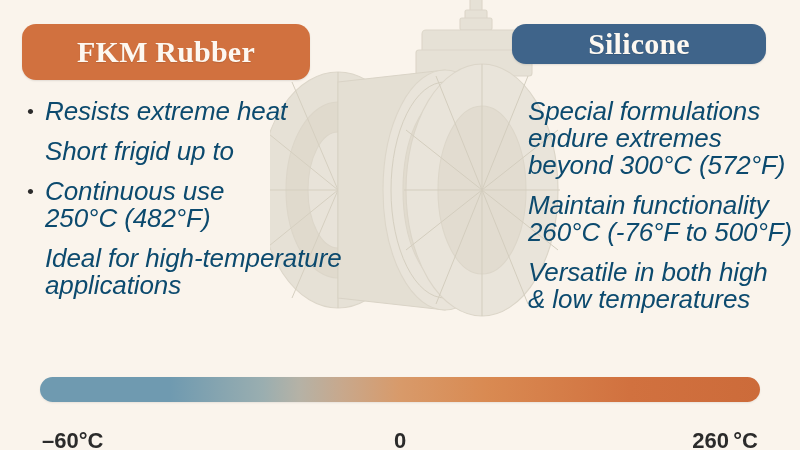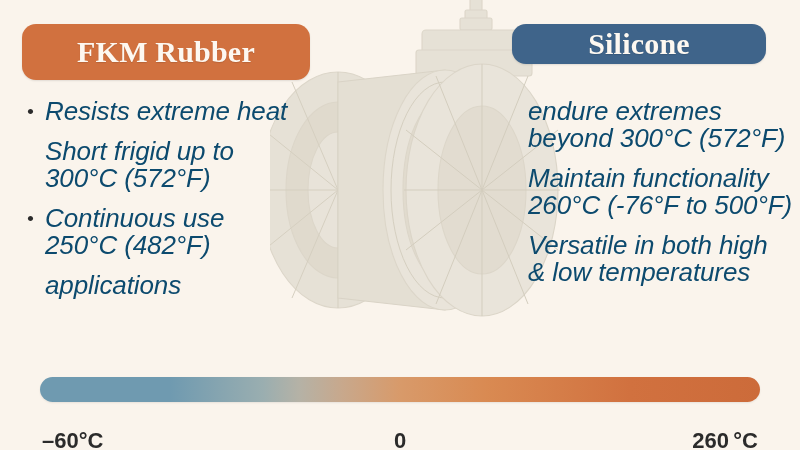--- a/index.html
+++ b/index.html
@@ -192,29 +192,30 @@
   </div>
 
   <div class="pill" id="pill-silicone">
     <span class="pill-label">Silicone</span>
   </div>
 
   <div class="column" id="col-left">
     <div class="line bullet">Resists extreme heat</div>
     <div class="gap-md"></div>
     <div class="line indent">Short frigid up to</div>
-    <div class="line indent">300°C (572°F)</div>
     <div class="gap-md"></div>
     <div class="line bullet">Continuous use</div>
     <div class="line indent">250°C (482°F)</div>
     <div class="gap-md"></div>
+    <div class="line indent">Ideal for high-temperature</div>
     <div class="line indent">applications</div>
   </div>
 
   <div class="column" id="col-right">
+    <div class="line">Special formulations</div>
     <div class="line">endure extremes</div>
     <div class="line">beyond 300°C (572°F)</div>
     <div class="gap-md"></div>
     <div class="line">Maintain functionality</div>
     <div class="line">260°C (-76°F to 500°F)</div>
     <div class="gap-md"></div>
     <div class="line">Versatile in both high</div>
     <div class="line">&amp; low temperatures</div>
   </div>
 

